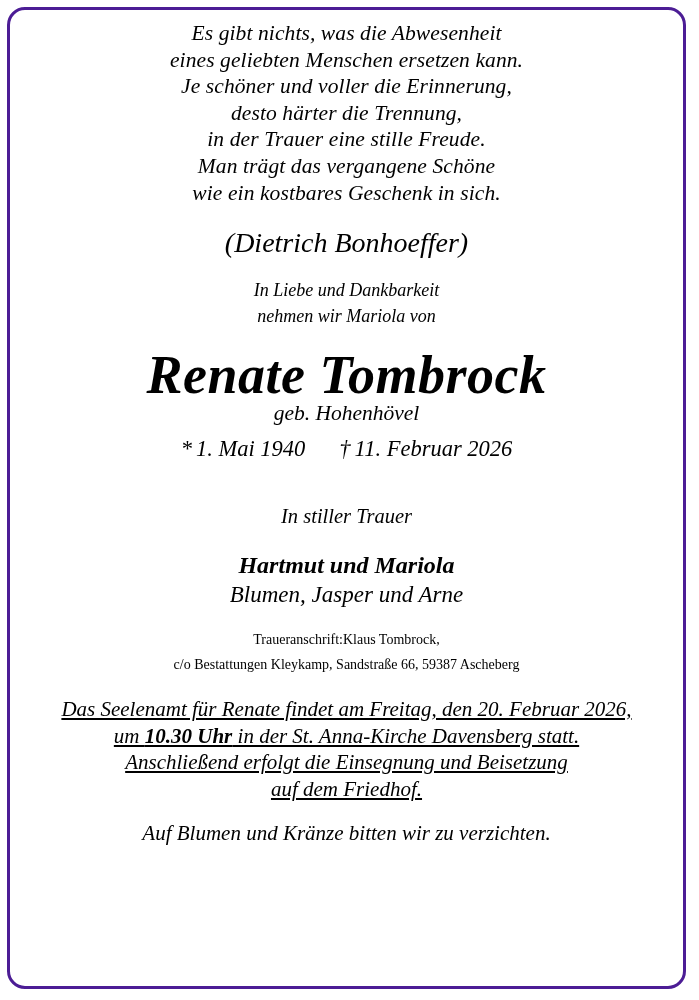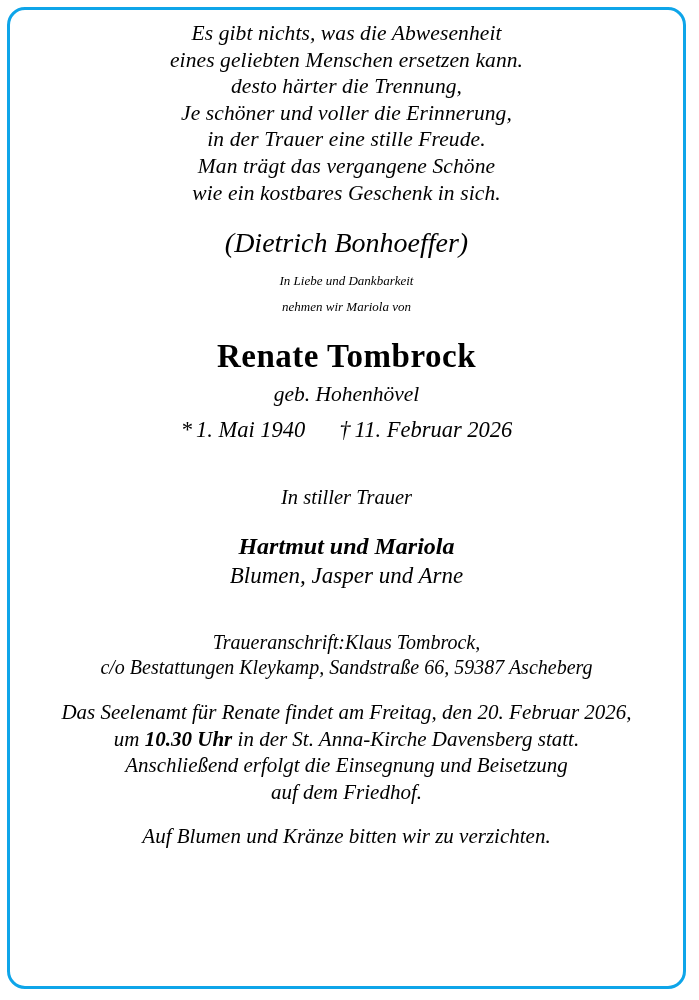--- a/index.html
+++ b/index.html
@@ -15,21 +15,21 @@
     color: #000000;
   }
 
   #notice-card {
     position: absolute;
     left: 7px;
     top: 7px;
     width: 679px;
     height: 982px;
     box-sizing: border-box;
-    border: 3px solid #0ea5e9;
+    border: 3px solid #4c1d95;
     border-radius: 18px;
     background: #ffffff;
     overflow: hidden;
   }
 
   .content {
     position: absolute;
     left: 0;
     top: 0;
     width: 100%;
@@ -48,32 +48,33 @@
 
   .attribution {
     font-style: italic;
     font-size: 28px;
     line-height: 24px;
     margin-top: 25px;
   }
 
   .farewell {
     font-style: italic;
-    font-size: 13px;
+    font-size: 18px;
     line-height: 25.5px;
-    margin-top: 13px;
+    margin-top: 23px;
   }
   .farewell .line { display: block; }
 
   .deceased-name {
+    font-style: italic;
     font-weight: bold;
-    font-size: 33px;
+    font-size: 54px;
     line-height: 48px;
     letter-spacing: 0.5px;
-    margin-top: 13px;
+    margin-top: 22px;
   }
 
   .maiden-name {
     font-style: italic;
     font-size: 21.5px;
     line-height: 25px;
     margin-top: 2px;
   }
 
   .dates {
@@ -102,54 +103,54 @@
     font-size: 24px;
     line-height: 30px;
   }
   .family-children {
     font-style: italic;
     font-size: 23px;
     line-height: 29px;
   }
 
   .address {
-    font-style: italic;
-    font-size: 20px;
+    font-size: 14px;
     line-height: 25px;
-    margin-top: 40px;
+    margin-top: 18px;
   }
   .address .line { display: block; }
 
   .service {
     font-style: italic;
     font-size: 21px;
     line-height: 26.5px;
     margin-top: 19px;
+    text-decoration: underline;
   }
   .service .line { display: block; }
   .service b { font-weight: bold; }
 
   .flowers {
     font-style: italic;
     font-size: 21px;
     line-height: 26px;
     margin-top: 18px;
   }
 </style>
 </head>
 <body>
 
 <div id="notice-card">
   <div class="content">
 
     <div class="poem">
       <span class="line">Es gibt nichts, was die Abwesenheit</span>
       <span class="line">eines geliebten Menschen ersetzen kann.</span>
+      <span class="line">Je schöner und voller die Erinnerung,</span>
       <span class="line">desto härter die Trennung,</span>
-      <span class="line">Je schöner und voller die Erinnerung,</span>
       <span class="line">in der Trauer eine stille Freude.</span>
       <span class="line">Man trägt das vergangene Schöne</span>
       <span class="line">wie ein kostbares Geschenk in sich.</span>
     </div>
 
     <div class="attribution">(Dietrich Bonhoeffer)</div>
 
     <div class="farewell">
       <span class="line">In Liebe und Dankbarkeit</span>
       <span class="line">nehmen wir Mariola von</span>

